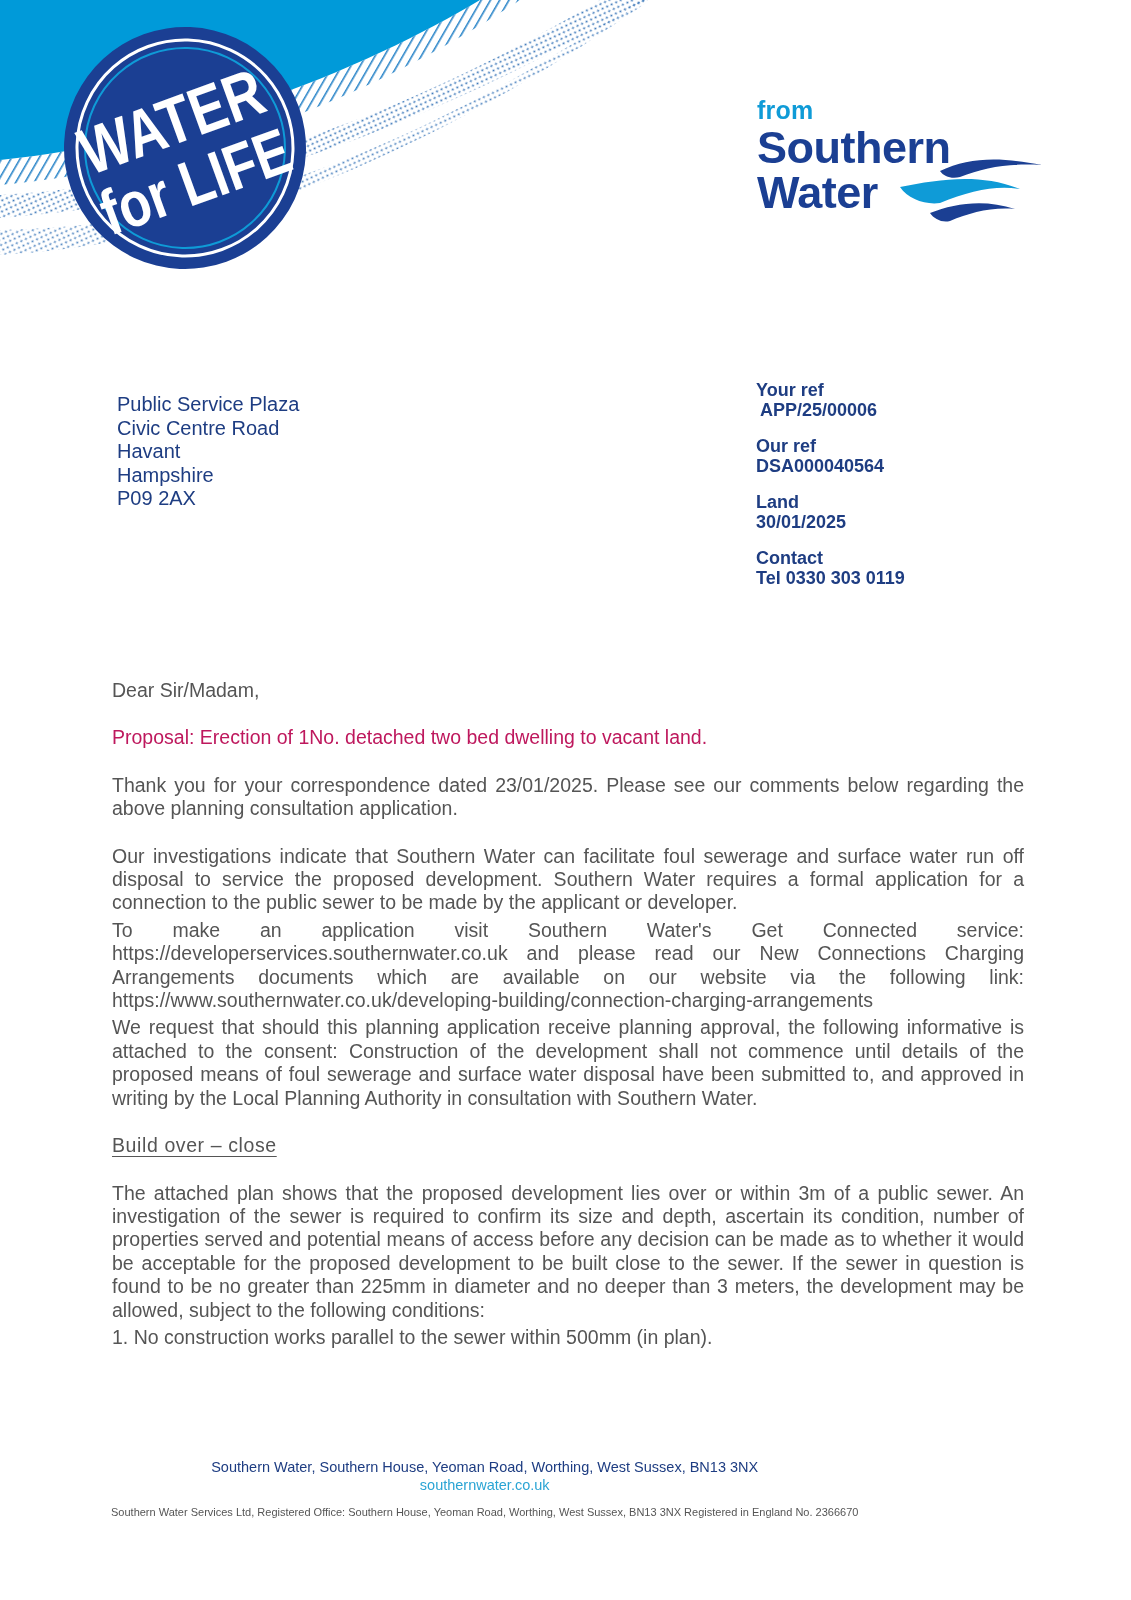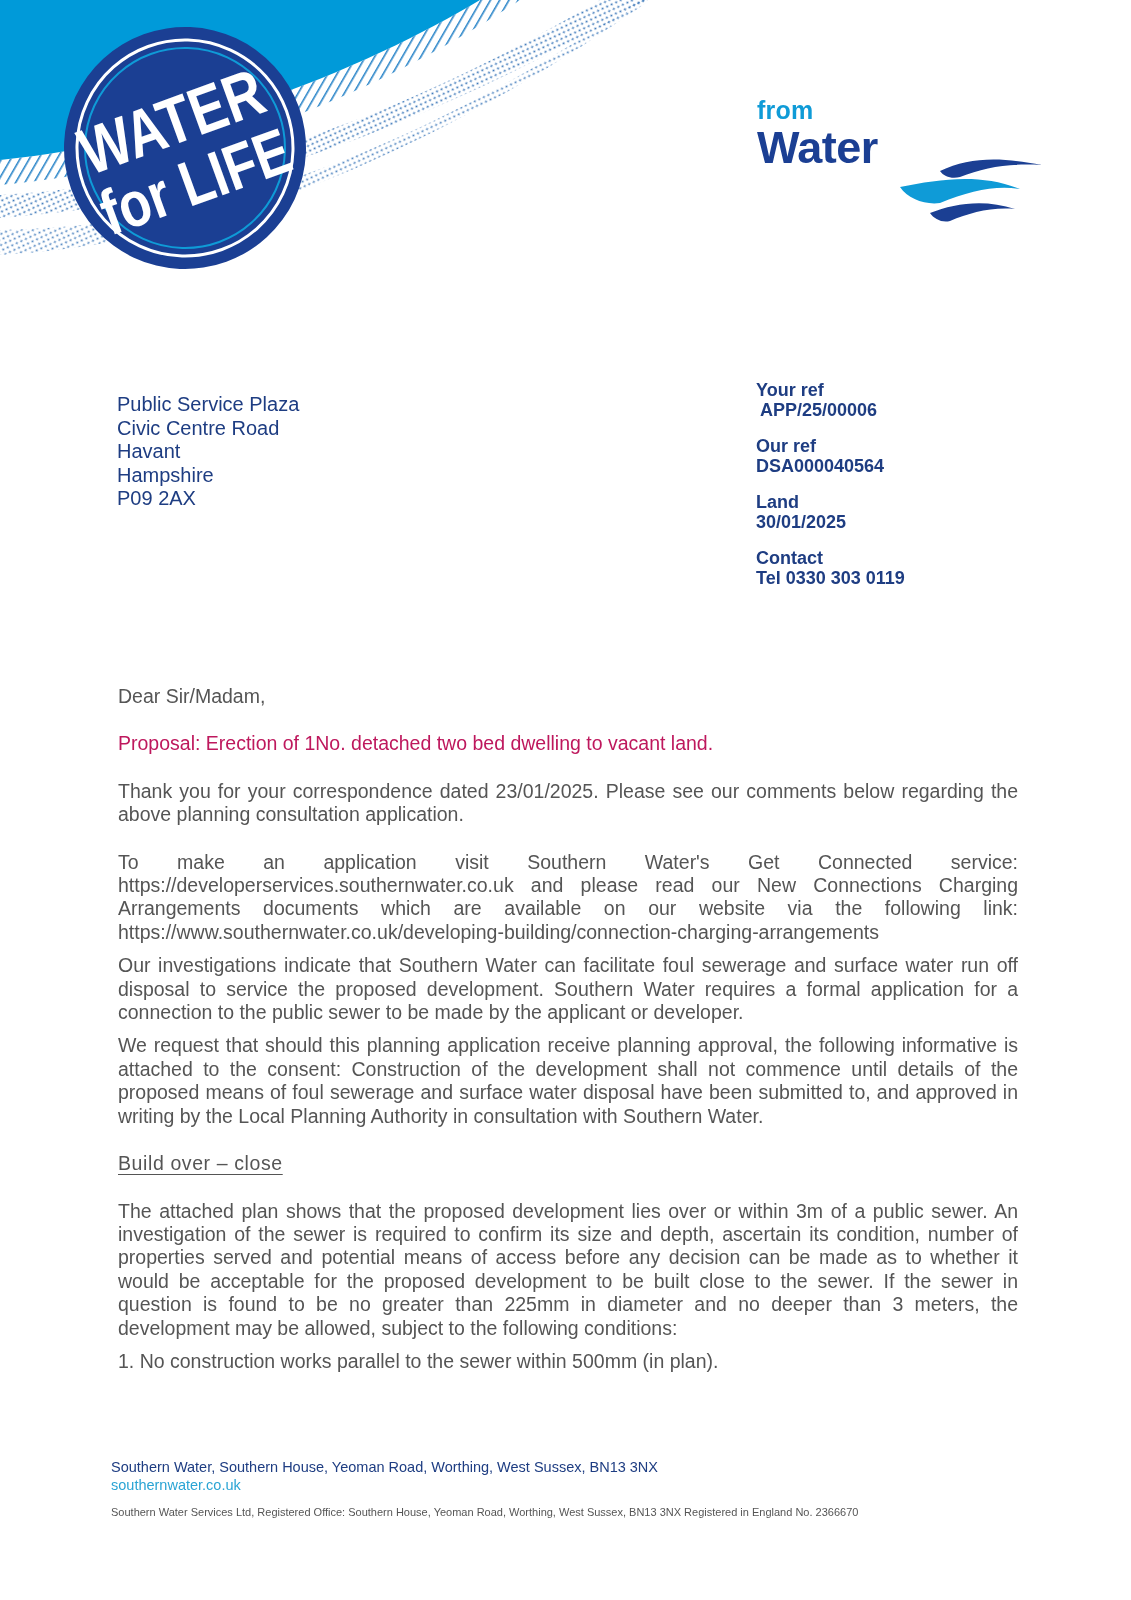--- a/index.html
+++ b/index.html
@@ -12,28 +12,28 @@
   .brand .name div { margin: 0; }
   .wave { position: absolute; left: 900px; top: 155px; width: 142px; height: 70px; }
 
   .addr { position: absolute; left: 117px; top: 393px; font-size: 20px; line-height: 23.5px; color: #1e3d82; }
   .refs { position: absolute; left: 756px; top: 380px; font-size: 18px; line-height: 20px; color: #1e3d82; font-weight: bold; }
   .refs .blk { margin-bottom: 16px; }
   .refs .blk .lbl, .refs .blk .val { display: block; }
   .refs .blk:first-child .val { padding-left: 4px; }
 
   .body { position: absolute; left: 108px; top: 675px; width: 920px; font-size: 19.5px; line-height: 23.4px; color: #555555; }
-  .body p { margin: 10px; }
+  .body p { margin: 4px; }
   .greet { margin-bottom: 24px !important; }
   .prop { color: #be185d; margin-bottom: 24px !important; }
   .para { text-align: justify; margin-bottom: 24px !important; }
   .heading { text-decoration: underline; text-underline-offset: 4px; letter-spacing: 0.6px; margin-bottom: 24px !important; color: #555; }
   .just { text-align: justify; }
 
-  .footer { position: absolute; left: 111px; top: 1458px; color: #1e3d82; font-size: 14.5px; line-height: 18px; }
+  .footer { position: absolute; left: 111px; top: 1458px; color: #1e3d82; font-size: 14.5px; line-height: 18px; text-align: center; }
   .footer .web { color: #2aa4d4; }
   .footer .reg { color: #555; font-size: 11px; margin-top: 9px; }
 </style>
 </head>
 <body>
 
 <svg class="header-art" viewBox="0 0 1131 300">
   <defs>
     <pattern id="dots" width="5" height="5" patternUnits="userSpaceOnUse" patternTransform="rotate(-25)">
       <circle cx="2.5" cy="2.5" r="1.1" fill="#3a76b8"></circle>
@@ -51,20 +51,21 @@
     <circle r="108" fill="none" stroke="#ffffff" stroke-width="3"></circle>
     <circle r="100" fill="#1b3f93" stroke="#0f9bd7" stroke-width="2"></circle>
     <text x="-4" y="-6" text-anchor="middle" font-family="Liberation Sans, sans-serif" font-weight="bold" font-size="60" fill="#ffffff" transform="scale(0.9,1.1)">WATER</text>
     <text x="-2" y="52" text-anchor="middle" font-family="Liberation Sans, sans-serif" font-weight="bold" font-size="58" fill="#ffffff" transform="scale(0.9,1.1)">for LIFE</text>
   </g>
 </svg>
 
 <div class="brand">
   <div class="from">from</div>
   <div class="name">
+    <div>Southern</div>
     <div>Water</div>
   </div>
 </div>
 <svg class="wave" viewBox="0 0 142 70">
   <path d="M40,16 C70,2 100,2 142,10 C110,8 85,12 60,22 C52,24 44,22 40,16 Z" fill="#1b3f93"></path>
   <path d="M0,32 C40,24 80,18 120,34 C95,30 70,36 40,48 C25,50 8,44 0,32 Z" fill="#0f9bd7"></path>
   <path d="M30,58 C55,48 85,44 115,54 C90,52 70,58 50,66 C42,68 34,64 30,58 Z" fill="#1b3f93"></path>
 </svg>
 
 <div class="addr">
@@ -95,22 +96,22 @@
 </div>
 
 <div class="body">
   <p class="greet">Dear Sir/Madam,</p>
   <div class="prop">
     <p>Proposal: Erection of 1No. detached two bed dwelling to vacant land.</p>
   </div>
   <p class="para">Thank you for your correspondence dated 23/01/2025. Please see our comments below regarding the above planning consultation application.</p>
 
   <div class="para">
+    <p class="just">Our investigations indicate that Southern Water can facilitate foul sewerage and surface water run off disposal to service the proposed development. Southern Water requires a formal application for a connection to the public sewer to be made by the applicant or developer.</p>
     <p class="just">To make an application visit Southern Water's Get Connected service: https://developerservices.southernwater.co.uk and please read our New Connections Charging Arrangements documents which are available on our website via the following link: https://www.southernwater.co.uk/developing-building/connection-charging-arrangements</p>
-    <p class="just">Our investigations indicate that Southern Water can facilitate foul sewerage and surface water run off disposal to service the proposed development. Southern Water requires a formal application for a connection to the public sewer to be made by the applicant or developer.</p>
     <p class="just">We request that should this planning application receive planning approval, the following informative is attached to the consent: Construction of the development shall not commence until details of the proposed means of foul sewerage and surface water disposal have been submitted to, and approved in writing by the Local Planning Authority in consultation with Southern Water.</p>
   </div>
 
   <p class="heading">Build over – close</p>
   <div>
     <p class="just">The attached plan shows that the proposed development lies over or within 3m of a public sewer. An investigation of the sewer is required to confirm its size and depth, ascertain its condition, number of properties served and potential means of access before any decision can be made as to whether it would be acceptable for the proposed development to be built close to the sewer. If the sewer in question is found to be no greater than 225mm in diameter and no deeper than 3 meters, the development may be allowed, subject to the following conditions:</p>
     <p>1. No construction works parallel to the sewer within 500mm (in plan).</p>
   </div>
 </div>
 

